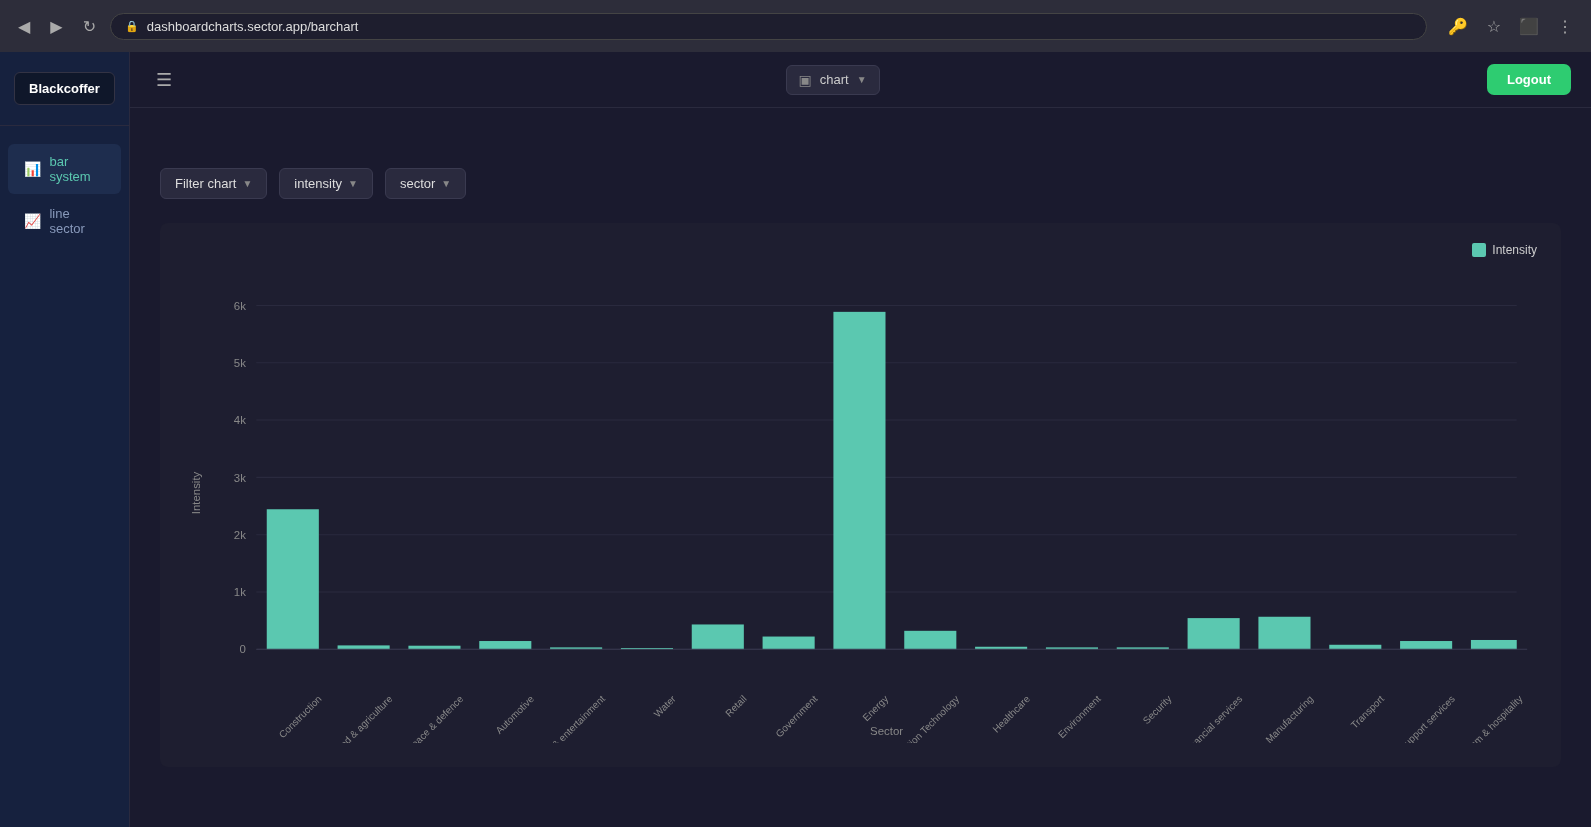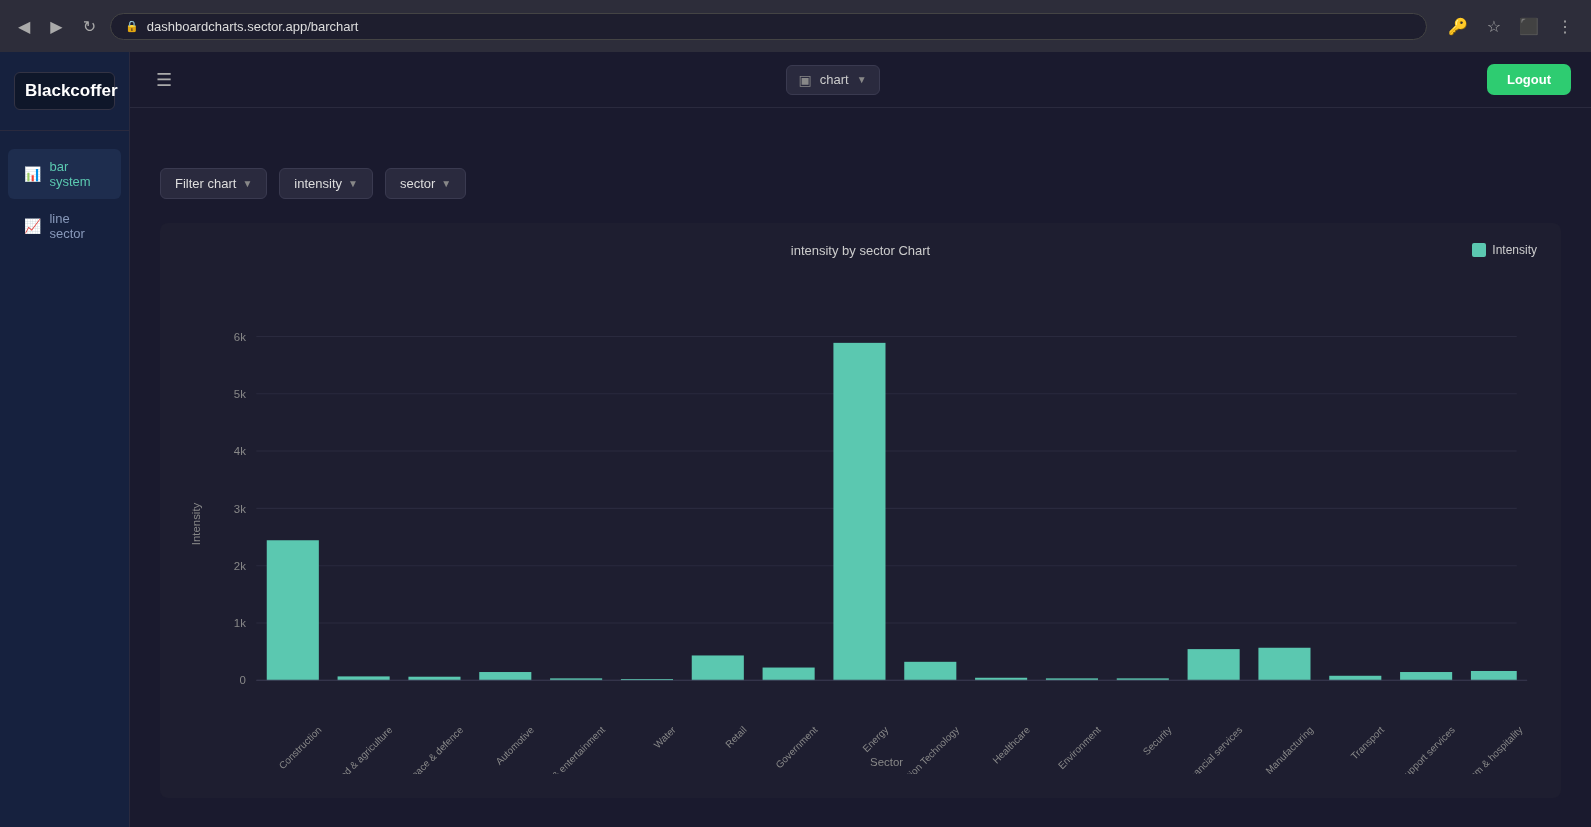--- a/index.html
+++ b/index.html
@@ -69,21 +69,21 @@
     }
     .logo-area {
       padding: 10px 14px 20px;
       border-bottom: 1px solid #2a2a3e;
     }
     .logo-box {
       background: #0f172a;
       border: 1px solid #334;
       border-radius: 6px;
       padding: 8px 10px;
-      font-size: 17px;
+      font-size: 13px;
       font-weight: bold;
       color: #fff;
       text-align: center;
     }
     .nav-items { padding: 16px 0; }
     .nav-item {
       display: flex;
       align-items: center;
       gap: 8px;
       padding: 10px 16px;
@@ -300,21 +300,20 @@
           <span>intensity</span>
           <span class="filter-chevron">▼</span>
         </div>
         <div class="filter-btn">
           <span>sector</span>
           <span class="filter-chevron">▼</span>
         </div>
       </div>
 
       <div class="chart-container">
-        <div class="chart-title">intensity by sector Chart</div>
         <div class="chart-legend">
           <div class="legend-color"></div>
           <span>Intensity</span>
         </div>
         <div class="chart-svg-wrapper">
           <svg class="bar-chart" viewBox="0 0 1300 480" preserveAspectRatio="xMidYMid meet">
 
             <line class="grid-line" x1="70" y1="390" x2="1280" y2="390"></line>
             <line class="grid-line" x1="70" y1="335" x2="1280" y2="335"></line>
             <line class="grid-line" x1="70" y1="280" x2="1280" y2="280"></line>

